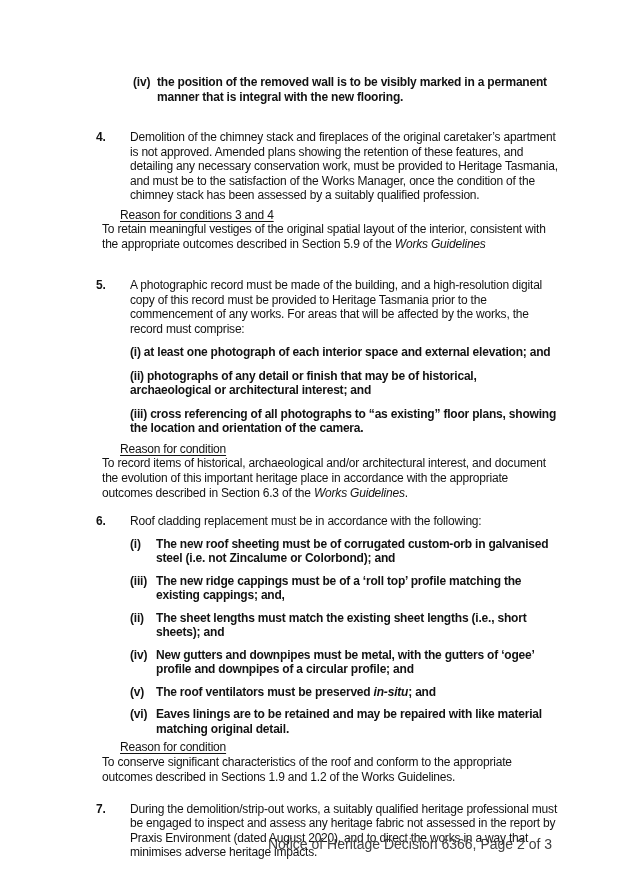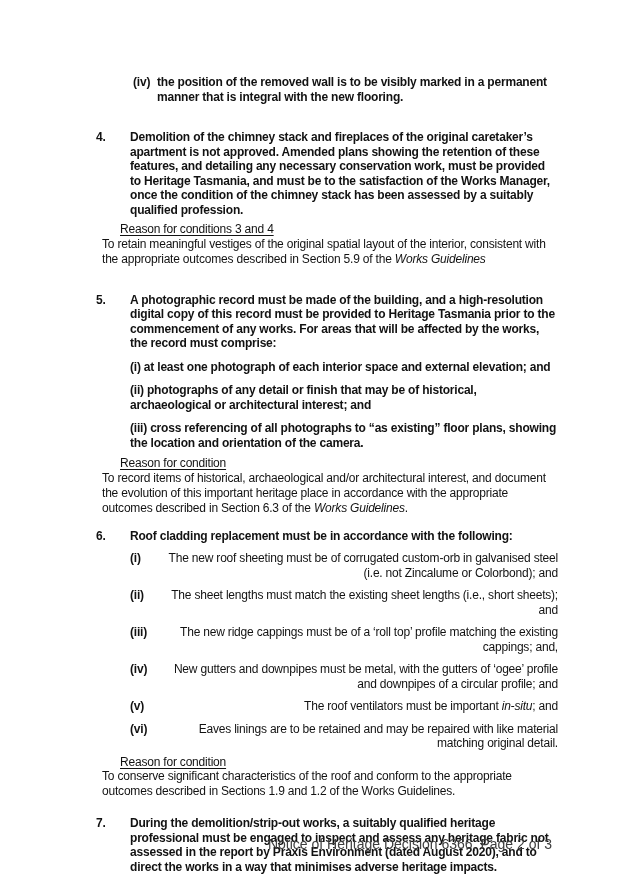--- a/index.html
+++ b/index.html
@@ -15,27 +15,27 @@
     position:absolute;
     left:96px;top:75px;width:462px;
     font-size:12px;line-height:14.5px;letter-spacing:-0.2px;
   }
   .hang{display:flex;}
   .hang .marker{flex:0 0 24px;font-weight:bold;}
   .hang .mtext{flex:1;font-weight:bold;}
   .carryover{margin-left:37px;margin-bottom:26px;}
   .cond{display:flex;margin-bottom:5px;}
   .cond .num{flex:0 0 34px;font-weight:bold;}
-  .cond .ctext{flex:1;font-weight:bold;}
+  .cond .ctext{flex:1;font-weight:normal;}
   .reason-head{margin-left:24px;text-decoration:underline;text-underline-offset:2px;}
   .reason-text{margin-left:6px;margin-bottom:26px;line-height:15px;}
   .sub5{margin-left:34px;margin-top:9px;font-weight:bold;}
   .sub6{display:flex;margin-left:34px;margin-top:8px;}
   .sub6 .marker{flex:0 0 26px;font-weight:bold;}
-  .sub6 .stext{flex:1;font-weight:normal;text-align:right;}
+  .sub6 .stext{flex:1;font-weight:bold;}
   .mt6{margin-top:6px;}
   .mt4{margin-top:4px;}
   .mb13{margin-bottom:13px;}
   .mb17{margin-bottom:17px;}
   .mb0{margin-bottom:0;}
   .ital{font-style:italic;}
   .footer{
     position:absolute;
     right:70px;top:839px;
     font-size:14px;line-height:11px;
@@ -74,34 +74,34 @@
 
     <div class="cond mb0">
       <span class="num">6.</span>
       <span class="ctext">Roof cladding replacement must be in accordance with the following:</span>
     </div>
     <div class="sub6">
       <span class="marker">(i)</span>
       <span class="stext">The new roof sheeting must be of corrugated custom-orb in galvanised steel (i.e. not Zincalume or Colorbond); and</span>
     </div>
     <div class="sub6">
+      <span class="marker">(iii)</span>
+      <span class="stext">The new ridge cappings must be of a ‘roll top’ profile matching the existing cappings; and,</span>
+    </div>
+    <div class="sub6">
       <span class="marker">(ii)</span>
       <span class="stext">The sheet lengths must match the existing sheet lengths (i.e., short sheets); and</span>
-    </div>
-    <div class="sub6">
-      <span class="marker">(iii)</span>
-      <span class="stext">The new ridge cappings must be of a ‘roll top’ profile matching the existing cappings; and,</span>
     </div>
     <div class="sub6">
       <span class="marker">(iv)</span>
       <span class="stext">New gutters and downpipes must be metal, with the gutters of  ‘ogee’ profile and downpipes of a circular profile; and</span>
     </div>
     <div class="sub6">
       <span class="marker">(v)</span>
-      <span class="stext"><span>The roof ventilators must be important </span><span class="ital">in-situ</span><span>; and</span></span>
+      <span class="stext"><span>The roof ventilators must be preserved </span><span class="ital">in-situ</span><span>; and</span></span>
     </div>
     <div class="sub6">
       <span class="marker">(vi)</span>
       <span class="stext">Eaves linings are to be retained and may be repaired with like material matching original detail.</span>
     </div>
 
     <div class="reason-head mt4">Reason for condition</div>
     <div class="reason-text mb17">To conserve significant characteristics of the roof and conform to the appropriate outcomes described in Sections 1.9 and 1.2 of the Works Guidelines.</div>
 
     <div class="cond">

